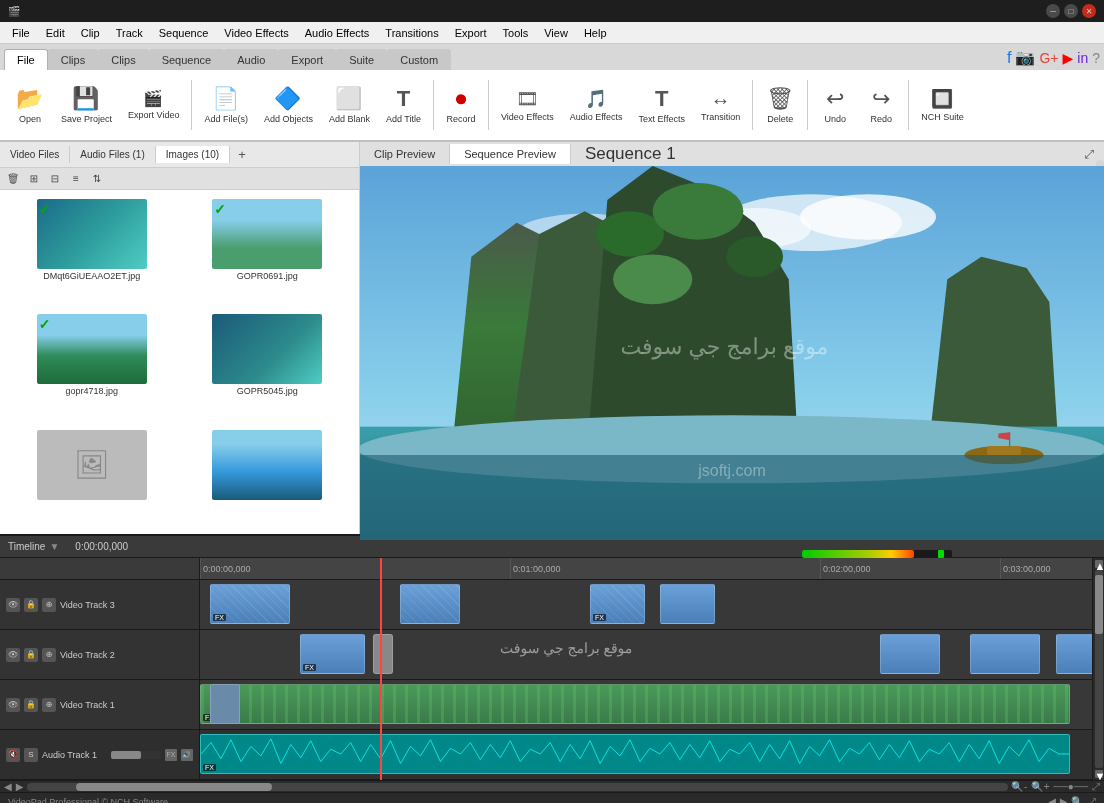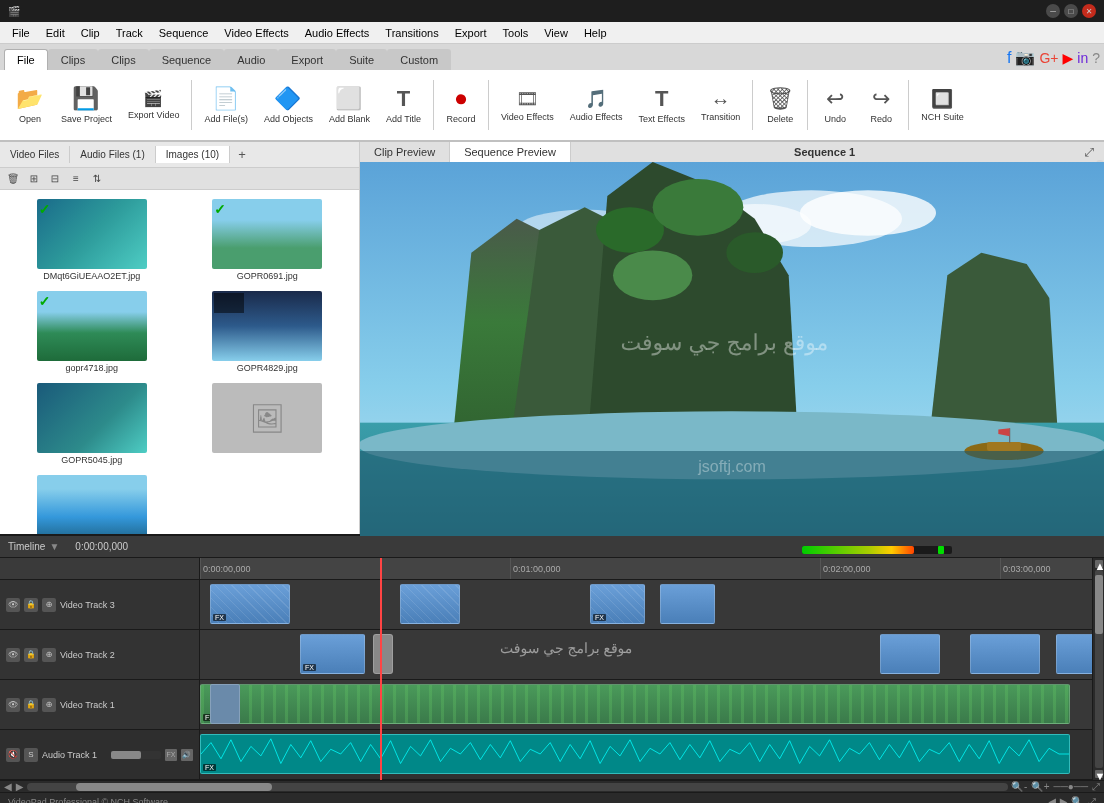--- a/index.html
+++ b/index.html
@@ -48,21 +48,21 @@
     .file-item { display: flex; flex-direction: column; align-items: center; cursor: pointer; padding: 2px; border: 1px solid transparent; border-radius: 2px; }
     .file-thumb { width: 110px; height: 70px; background: #ccc; border-radius: 2px; position: relative; overflow: hidden; }
     .file-check { position: absolute; top: 2px; left: 2px; color: #00aa00; font-size: 14px; font-weight: bold; }
     .file-name { font-size: 9px; color: #333; margin-top: 2px; text-align: center; max-width: 110px; overflow: hidden; text-overflow: ellipsis; white-space: nowrap; }
 
     
     #preview-area { flex: 1; display: flex; flex-direction: column; background: #3c3c3c; }
     #preview-tabs { display: flex; background: #e0e0e0; height: 26px; align-items: center; }
     .preview-tab { padding: 4px 14px; font-size: 11px; cursor: pointer; color: #333; border-right: 1px solid #ccc; }
     .preview-tab.active { background: #fff; border-bottom: none; }
-    #preview-title { padding: 2px 14px; font-size: 11px; color: #333; font-weight: bold; flex: 1; text-align: center; }
+    #preview-title { padding: 2px 14px; font-size: 17px; color: #333; font-weight: normal; flex: 1; text-align: left; }
     .preview-expand { padding: 3px 6px; cursor: pointer; color: #555; font-size: 12px; margin-right: 4px; }
     #preview-video { flex: 1; background: #1a1a1a; position: relative; }
     #preview-controls { background: #3a3a3a; height: 28px; display: flex; align-items: center; padding: 0 8px; gap: 4px; }
     .ctrl-btn { color: #ccc; font-size: 14px; cursor: pointer; padding: 2px 4px; }
     #time-display { color: #ddd; font-size: 11px; margin-left: 4px; margin-right: 8px; }
     #preview-right-btns { display: flex; gap: 4px; align-items: center; }
 
     
     #timeline-area { background: #2a2a2a; flex: 1; display: flex; flex-direction: column; min-height: 240px; border-top: 2px solid #1a1a1a; }
     #timeline-header { background: #3a3a3a; height: 22px; display: flex; align-items: center; padding: 0 8px; border-bottom: 1px solid #1a1a1a; }
@@ -262,26 +262,20 @@
         <span class="file-name">GOPR0691.jpg</span>
       </div>
 
       <div class="file-item">
         <div class="file-thumb" style="background: linear-gradient(to bottom, #87ceeb 30%, #2e8b57 60%, #1e6b3a 100%);">
           <span class="file-check">✓</span>
         </div>
         <span class="file-name">gopr4718.jpg</span>
       </div>
 
-      <div class="file-item">
-        <div class="file-thumb" style="background: linear-gradient(to bottom, #1a2a4a 0%, #2d5a8b 50%, #87ceeb 100%);">
-          <div style="position:absolute;top:2px;left:2px;background:rgba(0,0,0,0.5);width:30px;height:20px;"></div>
-        </div>
-        <span class="file-name">GOPR4829.jpg</span>
-      </div>
 
       <div class="file-item">
         <div class="file-thumb" style="background: linear-gradient(135deg, #1a5a7a 0%, #2d8b8b 60%, #4ecdc4 100%);">
         </div>
         <span class="file-name">GOPR5045.jpg</span>
       </div>
 
 
       <div class="file-item">
         <div class="file-thumb thumb-grey">

